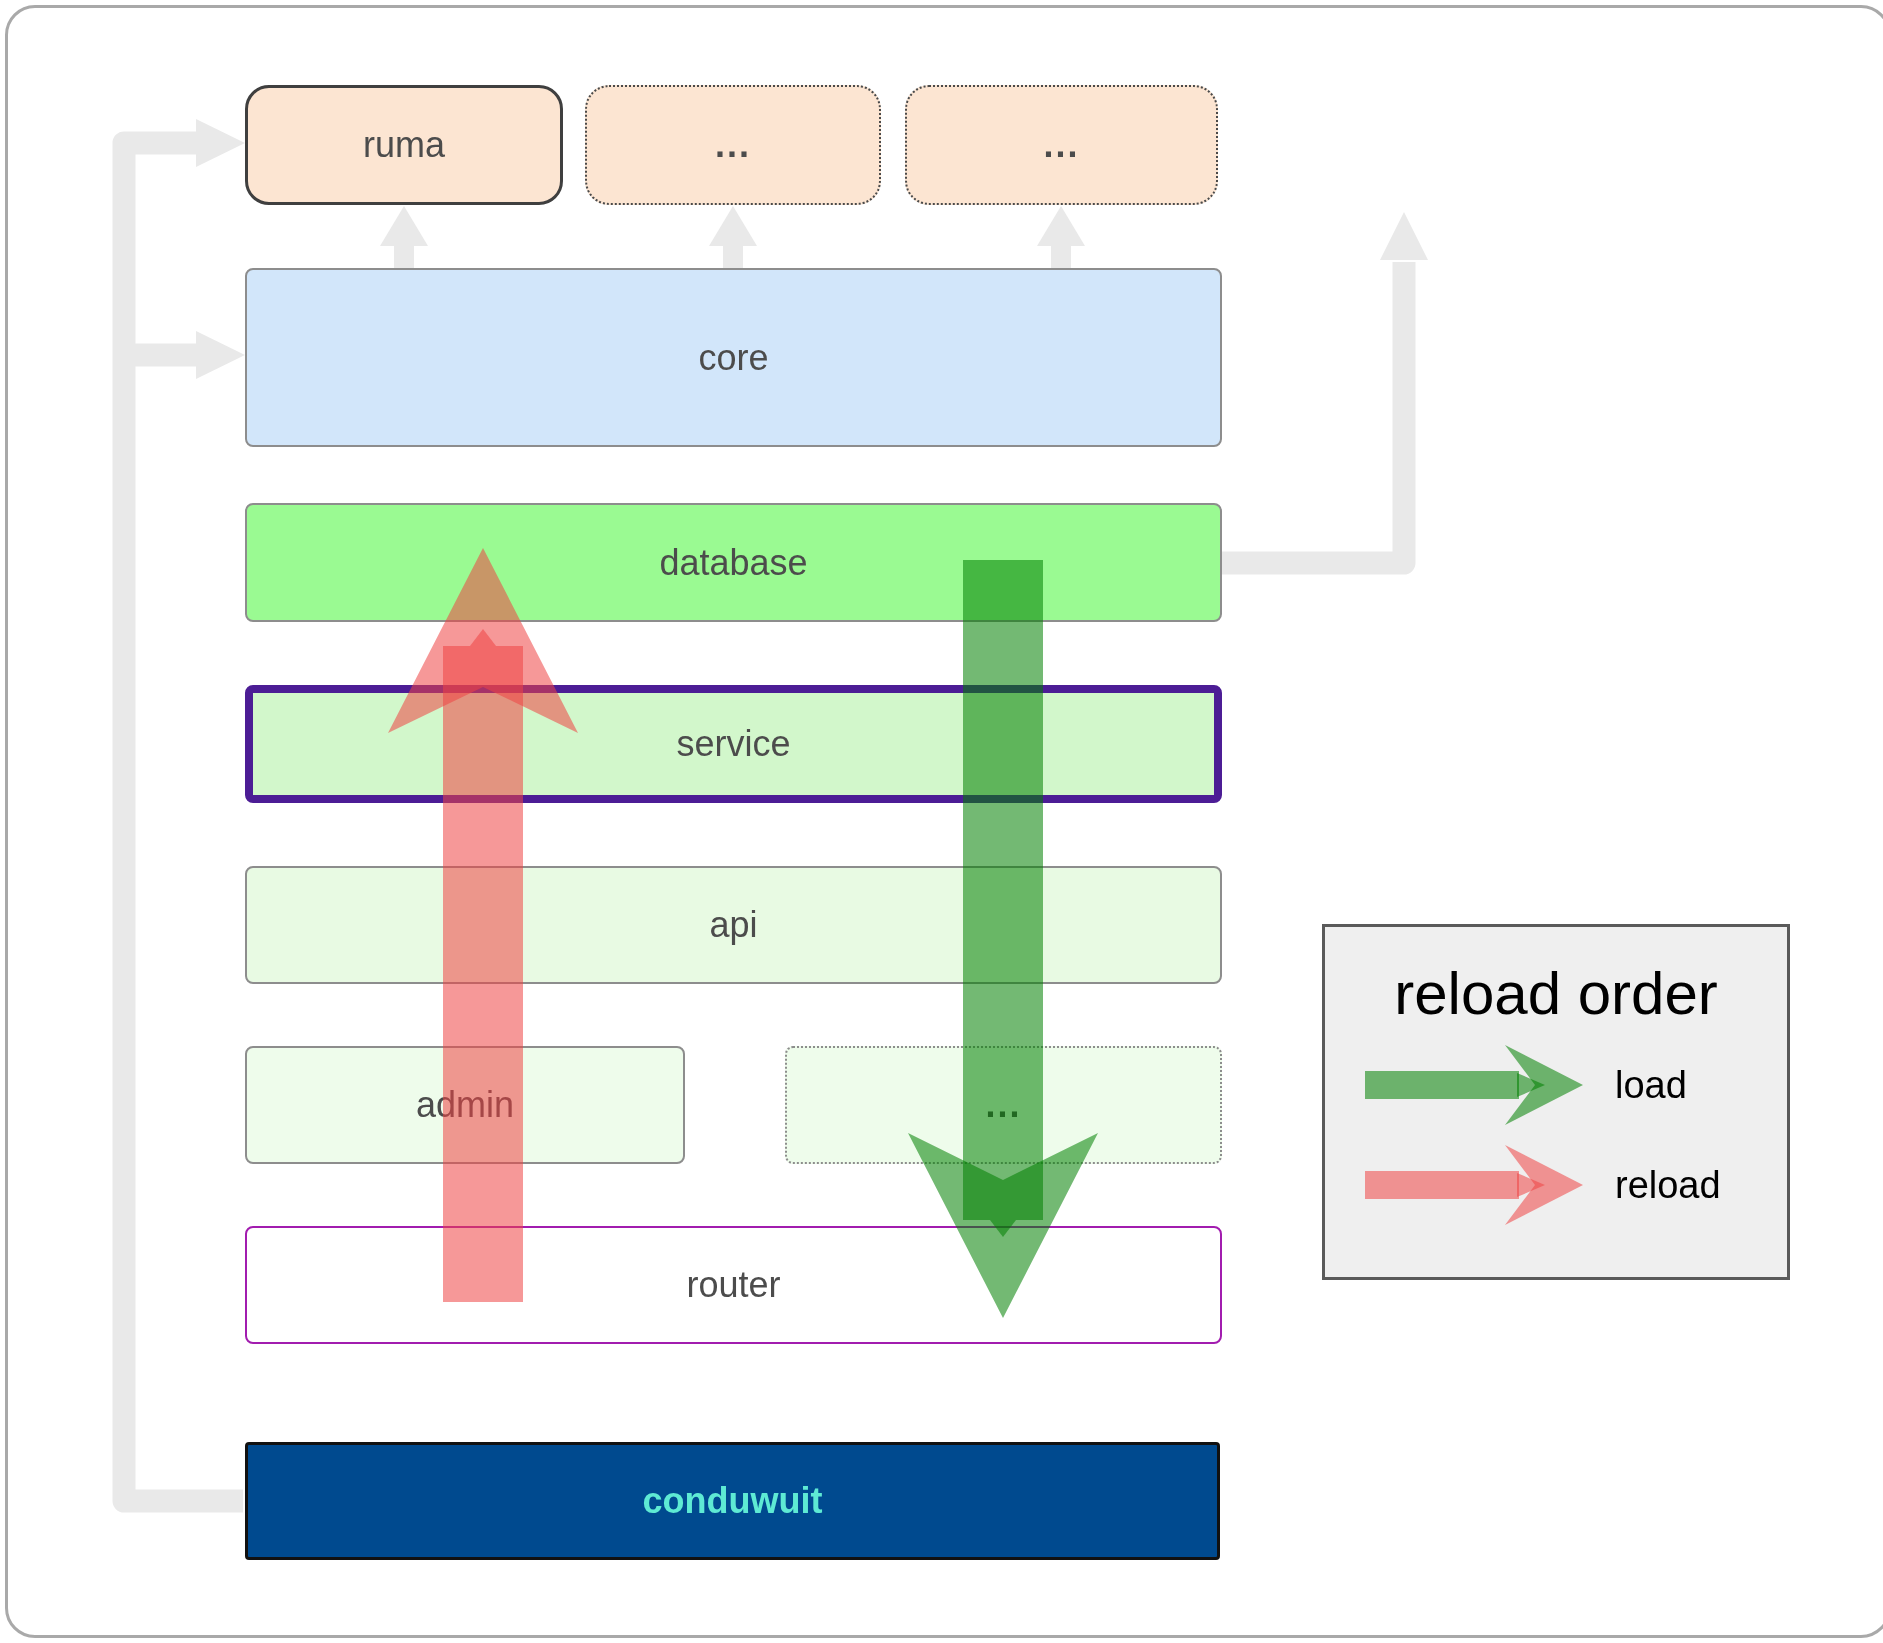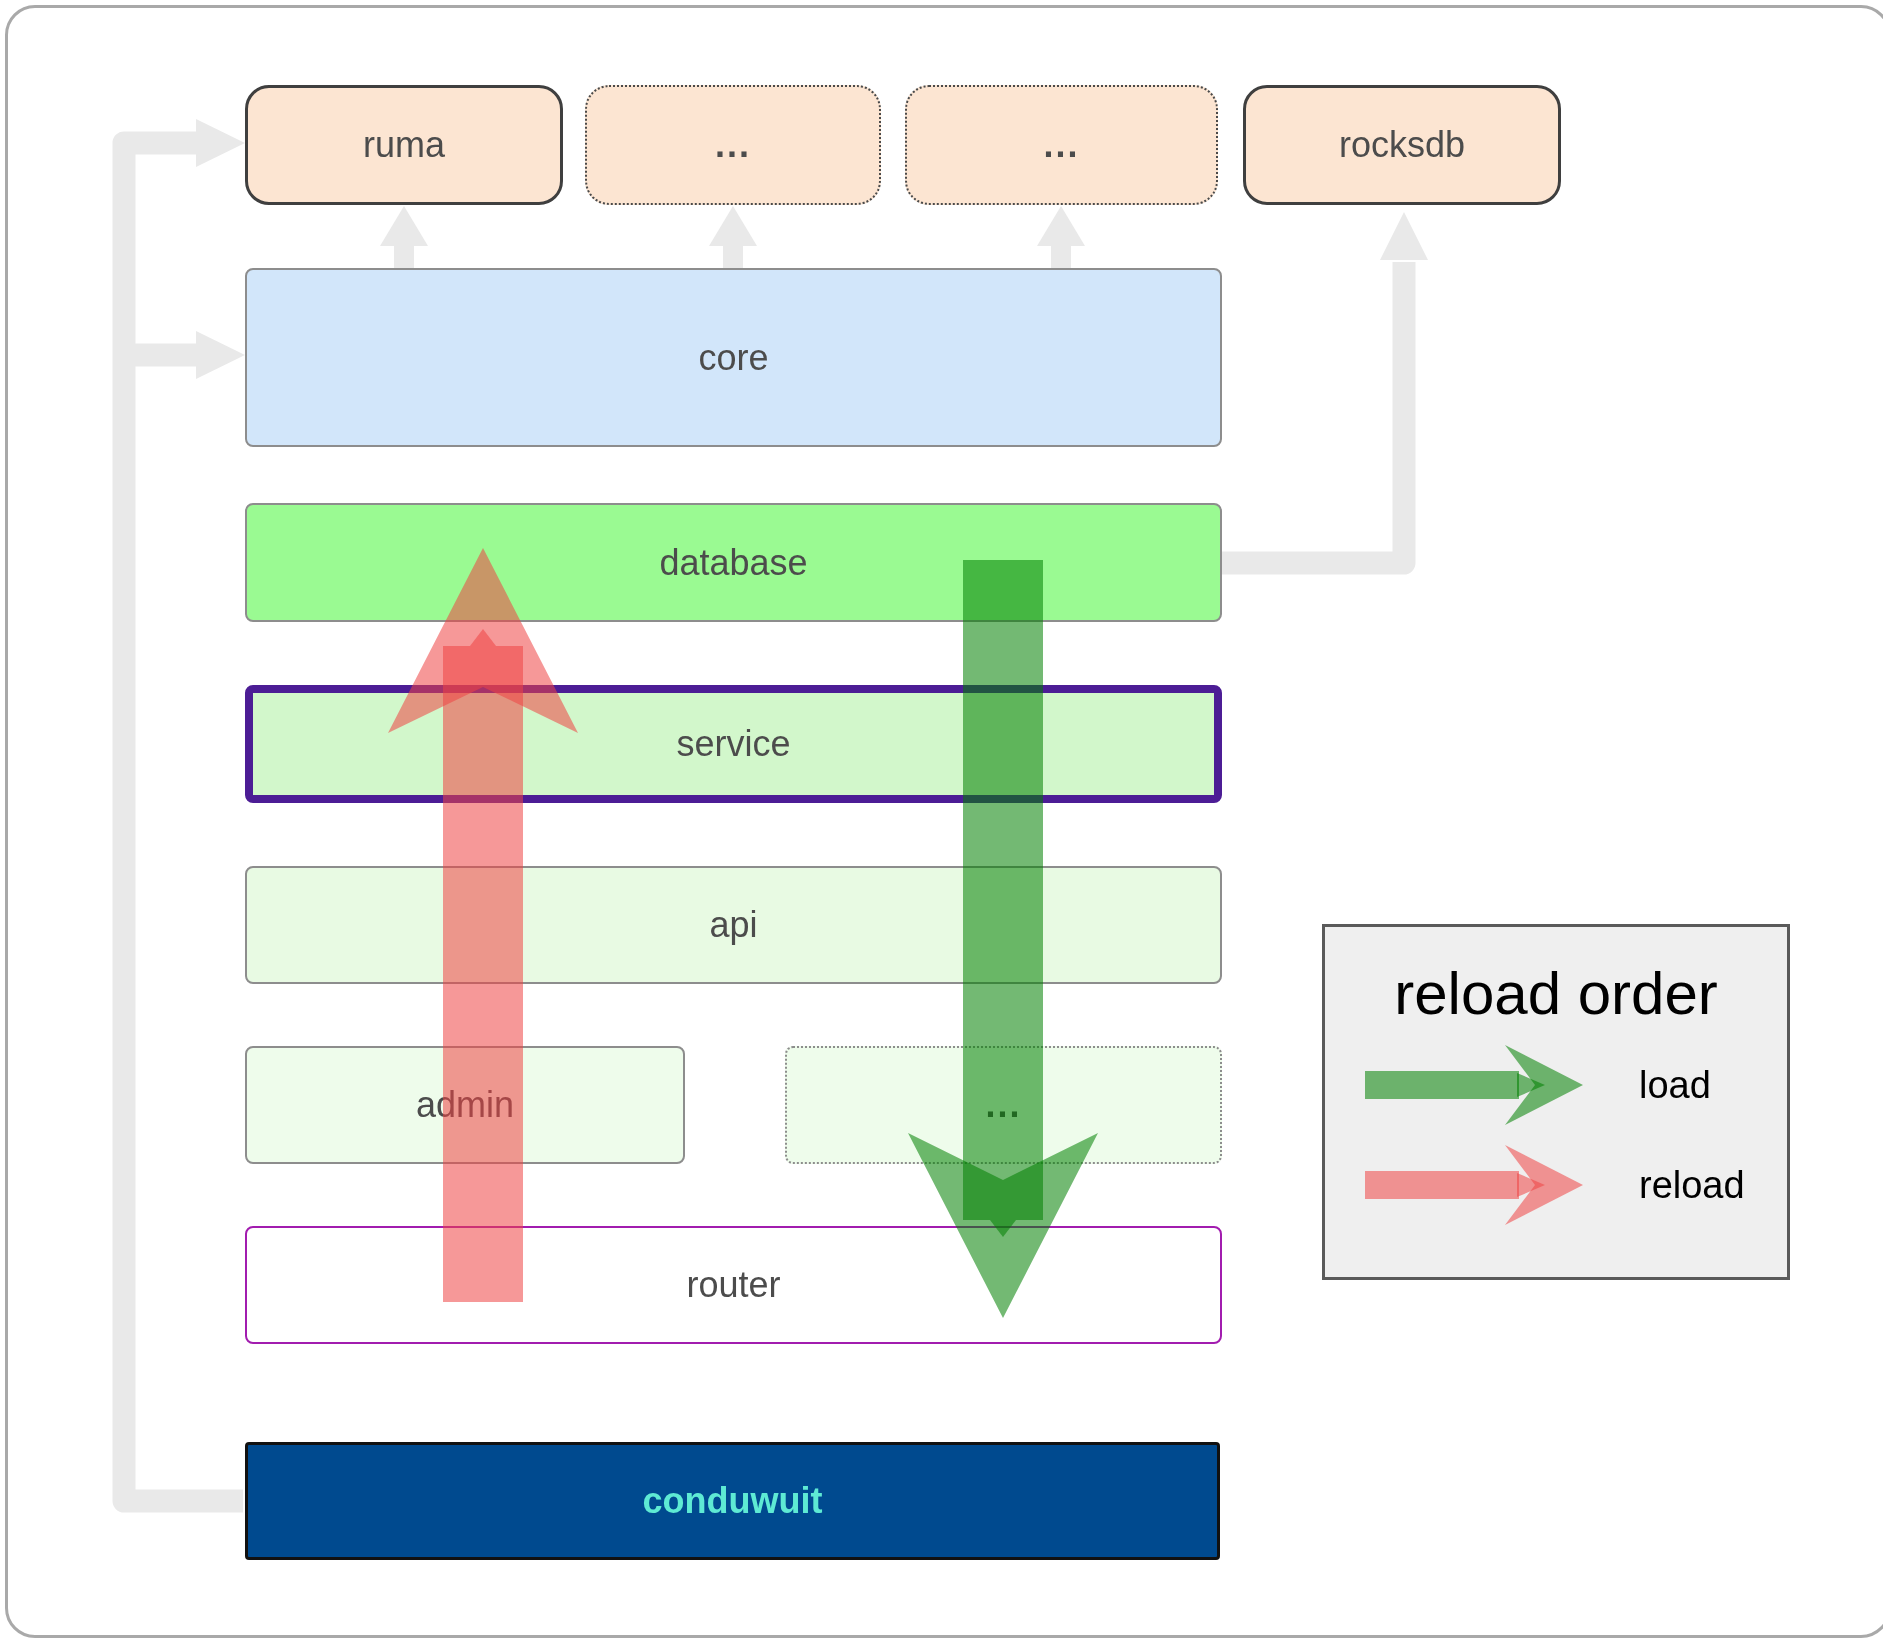--- a/index.html
+++ b/index.html
@@ -41,21 +41,21 @@
 
   
   .legend{
     position:absolute;left:1322px;top:924px;width:468px;height:356px;
     background:#efefef;border:3px solid #5a5a5a;box-sizing:border-box;
   }
   .legend-title{
     position:absolute;left:0;right:0;top:32px;text-align:center;
     font-size:60px;color:#000;
   }
-  .legend-row{position:absolute;left:40px;display:flex;align-items:center;gap:44px;}
+  .legend-row{position:absolute;left:40px;display:flex;align-items:center;gap:20px;}
   .legend-row.r1{top:116px;}
   .legend-row.r2{top:216px;}
   .legend-label{font-size:38px;color:#000;}
 </style>
 </head>
 <body>
 
 <div class="stage">
 
   <svg class="layer" viewBox="0 0 1883 1643">
@@ -79,23 +79,20 @@
   </svg>
 
   <div class="node n-ruma">
     <span class="lbl">ruma</span>
   </div>
   <div class="node n-ext1">
     <span class="lbl dots">...</span>
   </div>
   <div class="node n-ext2">
     <span class="lbl dots">...</span>
-  </div>
-  <div class="node n-rocksdb">
-    <span class="lbl">rocksdb</span>
   </div>
 
   <div class="node n-core">
     <span class="lbl">core</span>
   </div>
   <div class="node n-database">
     <span class="lbl">database</span>
   </div>
   <div class="node n-service">
     <span class="lbl">service</span>

